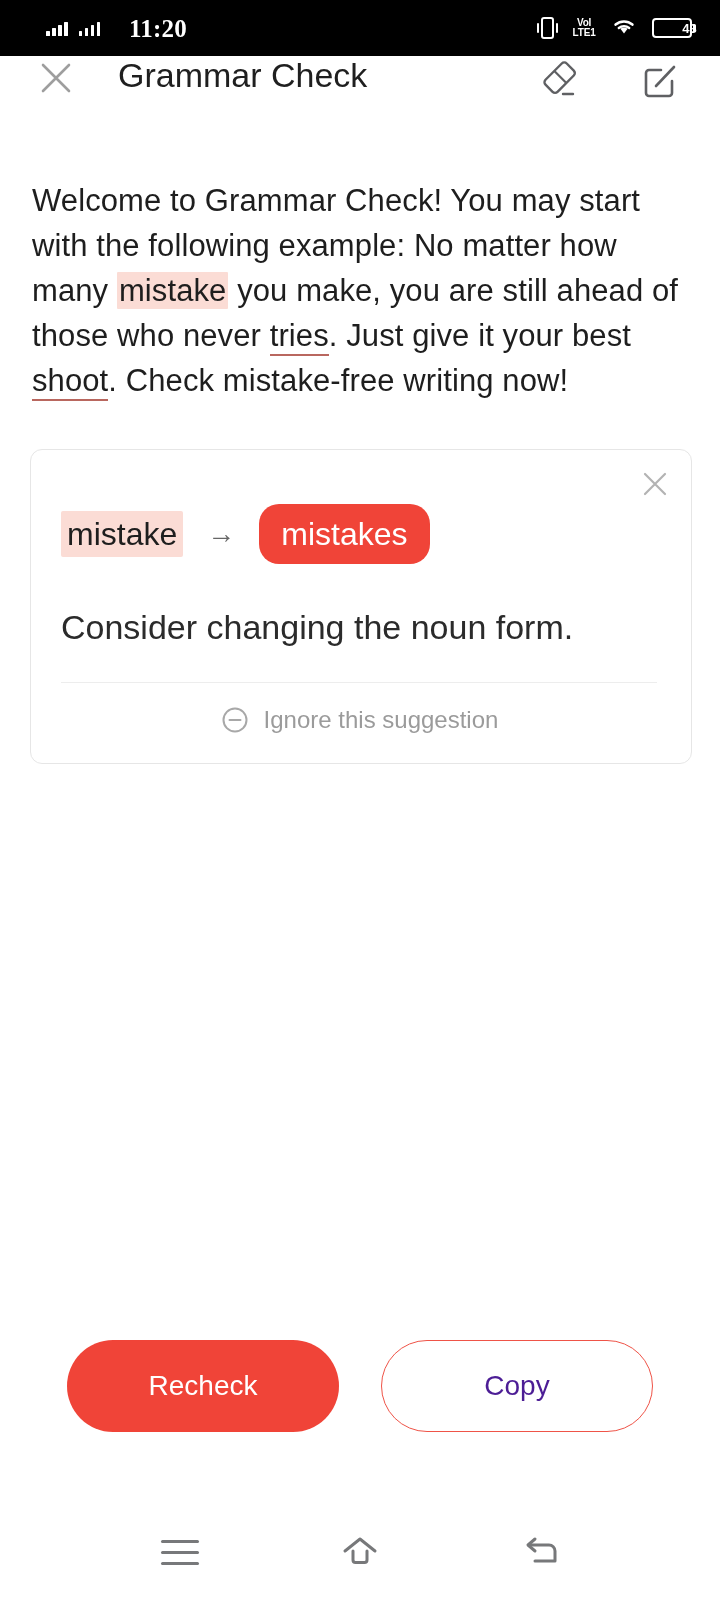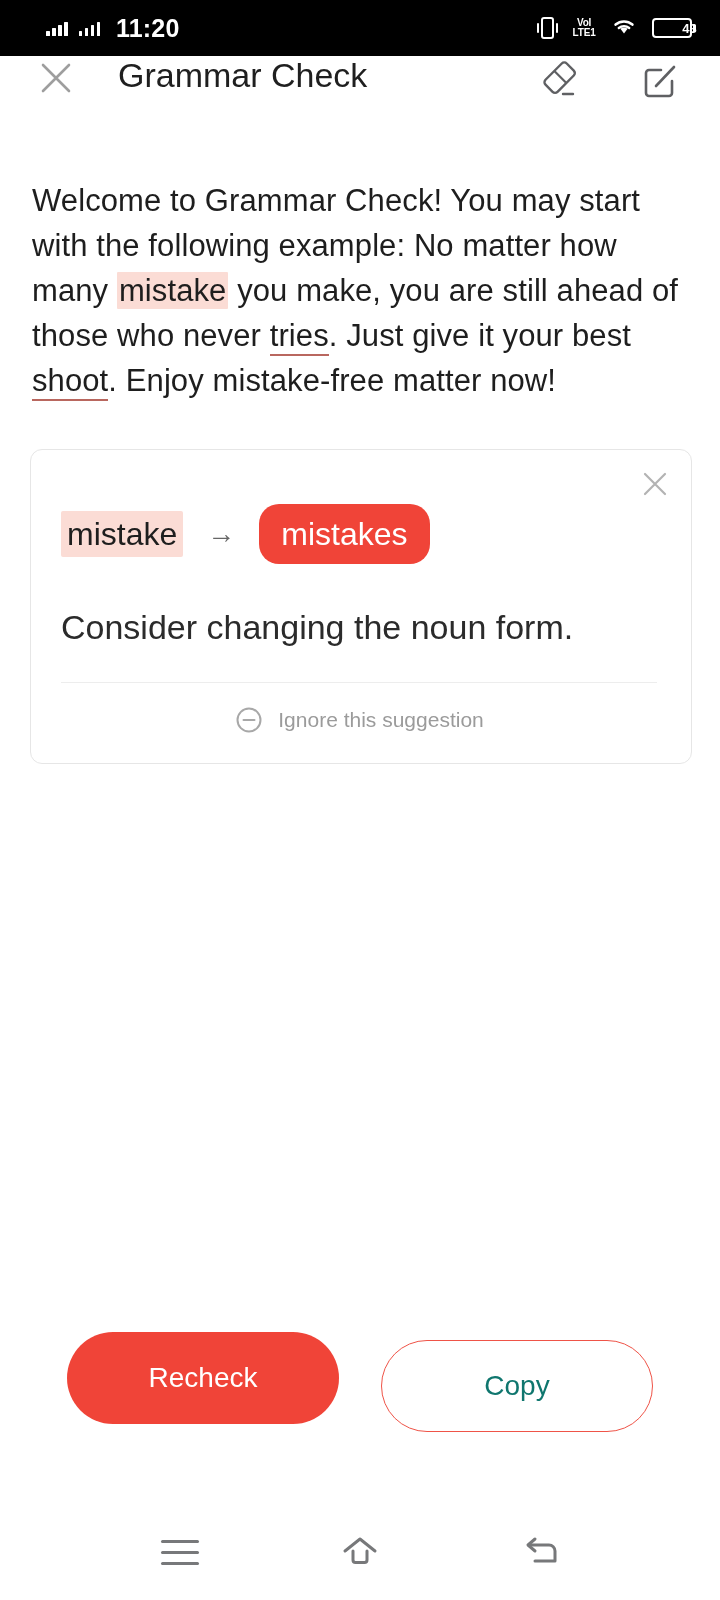--- a/index.html
+++ b/index.html
@@ -53,22 +53,23 @@
     border-radius: 0.5px;
   }
   .signal i:nth-child(1) { height: 5px; }
   .signal i:nth-child(2) { height: 8px; }
   .signal i:nth-child(3) { height: 11px; }
   .signal i:nth-child(4) { height: 14px; }
   .status-time {
     font-size: 25px;
     font-weight: 600;
     letter-spacing: 0.2px;
-    margin-left: 5px;
+    margin-left: 18px;
     line-height: 1;
+    font-family: Liberation Serif, serif;
   }
   .status-right {
     display: flex;
     align-items: center;
     gap: 15px;
   }
   .vibrate-icon { display: flex; align-items: center; gap: 2px; }
   .vib-body {
     width: 13px; height: 22px;
     border: 2px solid #fff; border-radius: 3px;
@@ -217,21 +218,21 @@
   }
   .ignore-row {
     display: flex;
     align-items: center;
     justify-content: center;
     gap: 14px;
     padding: 22px 0 2px;
     cursor: pointer;
   }
   .ignore-label {
-    font-size: 21px;
+    font-size: 24px;
     color: #9b9b9b;
   }
 
   
   .spacer { flex: 1 1 auto; }
   .footer-actions {
     display: flex;
     justify-content: center;
     gap: 42px;
     padding: 0 58px 0 58px;
@@ -248,23 +249,22 @@
     font-size: 28px;
     cursor: pointer;
     border: 1.5px solid transparent;
   }
   .btn-primary {
     background: #f04438;
     color: #ffffff;
   }
   .btn-secondary {
     background: #ffffff;
-    color: #0f766e;
+    color: #4c1d95;
     border: 1.5px solid #ef5347;
-    margin-top: 8px;
   }
 
   
   .nav-bar {
     height: 96px;
     display: flex;
     align-items: center;
     justify-content: space-around;
     padding: 0 90px;
     flex: 0 0 auto;
@@ -350,21 +350,21 @@
         <svg width="42" height="42" viewBox="0 0 42 42">
           <path d="M33 22 L33 34 A3 3 0 0 1 30 37 L10 37 A3 3 0 0 1 7 34 L7 14 A3 3 0 0 1 10 11 L22 11" fill="none" stroke="#5f6063" stroke-width="2.6" stroke-linecap="round"></path>
           <path d="M17 27 L35 8" stroke="#5f6063" stroke-width="2.6" stroke-linecap="round"></path>
         </svg>
       </div>
     </div>
   </div>
 
   <div class="doc-area">
     <div class="doc-text">
-      <span>Welcome to Grammar Check! You may start with the following example: No matter how many </span><span class="hl">mistake</span><span> you make, you are still ahead of those who never </span><span class="ul-err">tries</span><span>. Just give it your best </span><span class="ul-err">shoot</span><span>. Enjoy mistake-free matter now!</span>
+      <span>Welcome to Grammar Check! You may start with the following example: No matter how many </span><span class="hl">mistake</span><span> you make, you are still ahead of those who never </span><span class="ul-err">tries</span><span>. Just give it your best </span><span class="ul-err">shoot</span><span>. Check mistake-free writing now!</span>
     </div>
   </div>
 
   <div class="cards">
     <div class="card">
       <div class="card-close">
         <svg width="28" height="28" viewBox="0 0 28 28">
           <path d="M4 4 L24 24 M24 4 L4 24" stroke="#b3b3b3" stroke-width="2.2" stroke-linecap="round"></path>
         </svg>
       </div>

